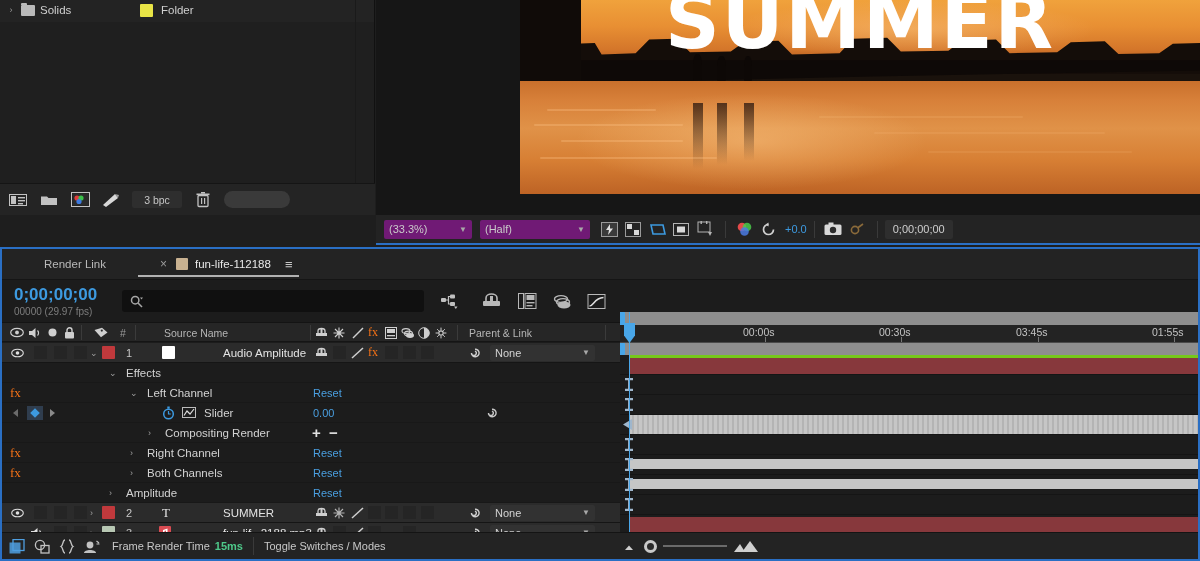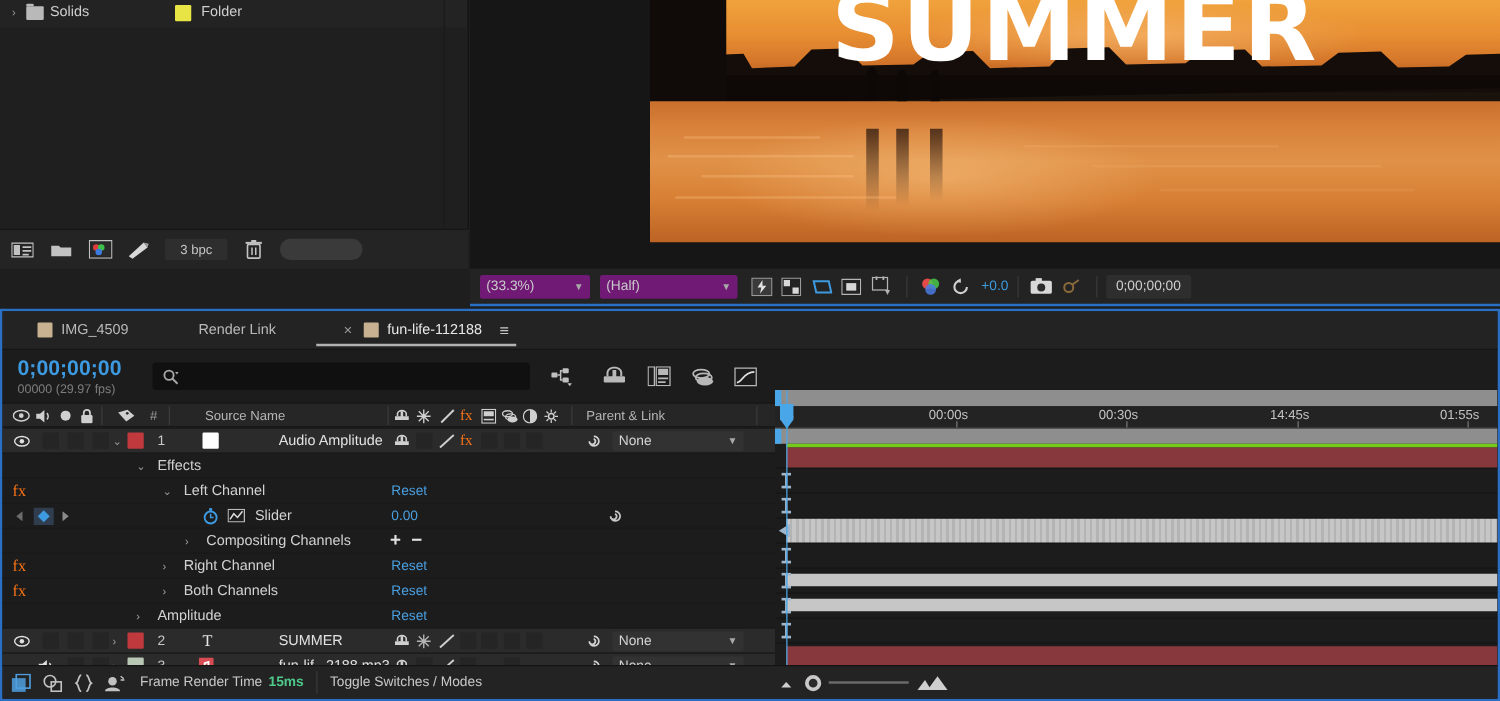--- a/index.html
+++ b/index.html
@@ -468,24 +468,20 @@
     </span>
 
     <span class="tb-sep"></span>
 
     <span class="tc-box">0;00;00;00</span>
   </div>
 
   <div id="timeline">
 
     <div id="tabbar">
-      <div class="tab" style="padding-left:28px;">
-        <span class="tab-swatch"></span>
-        <span>IMG_4509</span>
-      </div>
       <div class="tab" style="padding-left:42px;">
         <span>Render Link</span>
       </div>
       <div class="tab active" style="padding-left:40px;">
         <span class="tab-x">×</span>
         <span class="tab-swatch"></span>
         <span>fun-life-112188</span>
         <span class="tab-menu">≡</span>
       </div>
     </div>
@@ -736,21 +732,21 @@
         <span class="cell valnum" style="left:311px;">0.00</span>
         <span class="cell" style="left:483px;">
           <svg width="14" height="14" viewBox="0 0 14 14">
               <path d="M7 3.2 A3.8 3.8 0 1 1 3.5 7 A2.4 2.4 0 1 0 7 5" fill="none" stroke="#c8c8c8" stroke-width="1.4"></path>
             </svg>
         </span>
       </div>
 
       <div class="prop-row">
         <span class="cell tw" style="left:146px;">›</span>
-        <span class="cell propname" style="left:163px;">Compositing Channels</span>
+        <span class="cell propname" style="left:163px;">Compositing Render</span>
         <span class="cell" style="left:310px;color:#e0e0e0;font-size:15px;font-weight:bold;letter-spacing:2px;">+ −</span>
       </div>
 
       <div class="prop-row">
         <span class="cell fxmark" style="left:8px;font-size:13px;">fx</span>
         <span class="cell tw" style="left:128px;">›</span>
         <span class="cell propname" style="left:145px;">Right Channel</span>
         <span class="cell reset" style="left:311px;">Reset</span>
       </div>
 
@@ -894,21 +890,21 @@
     </div>
 
     <div id="graph-region">
       <div id="workarea-bar"></div>
       <div id="workarea-start"></div>
 
       <div id="ruler">
         <span class="tick-label" style="left:4px;">0s</span>
         <span class="tick-label" style="left:123px;">00:00s</span>
         <span class="tick-label" style="left:259px;">00:30s</span>
-        <span class="tick-label" style="left:396px;">14:45s</span>
+        <span class="tick-label" style="left:396px;">03:45s</span>
         <span class="tick-label" style="left:532px;">01:55s</span>
         <span class="tick-mark" style="left:9px;"></span>
         <span class="tick-mark" style="left:145px;"></span>
         <span class="tick-mark" style="left:281px;"></span>
         <span class="tick-mark" style="left:418px;"></span>
         <span class="tick-mark" style="left:554px;"></span>
       </div>
 
       <div id="ruler-band2"></div>
       <div id="workarea-start2"></div>

